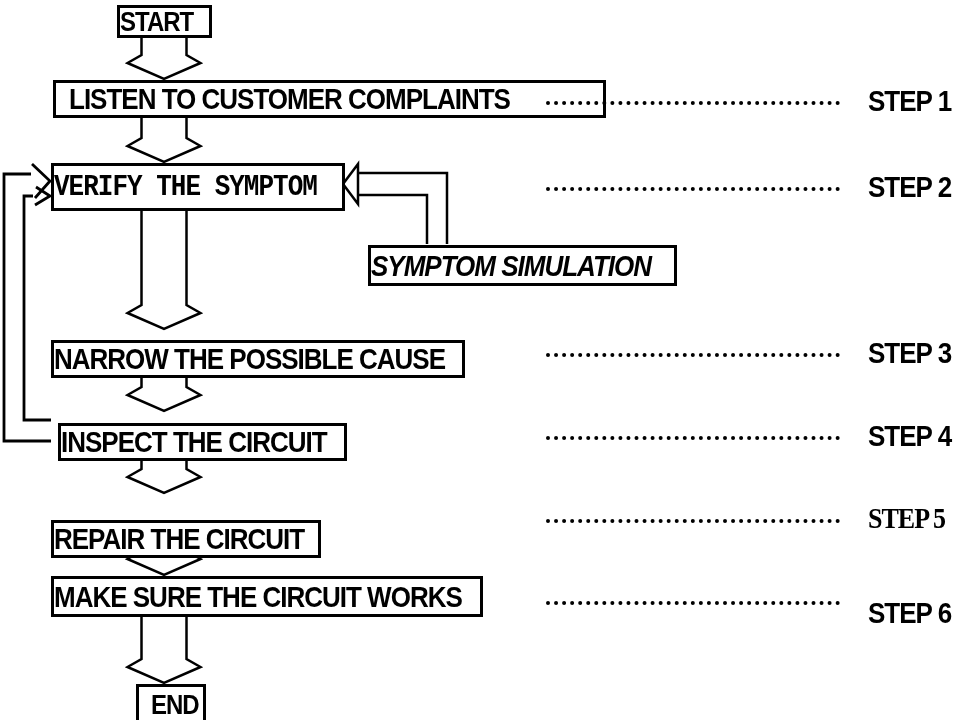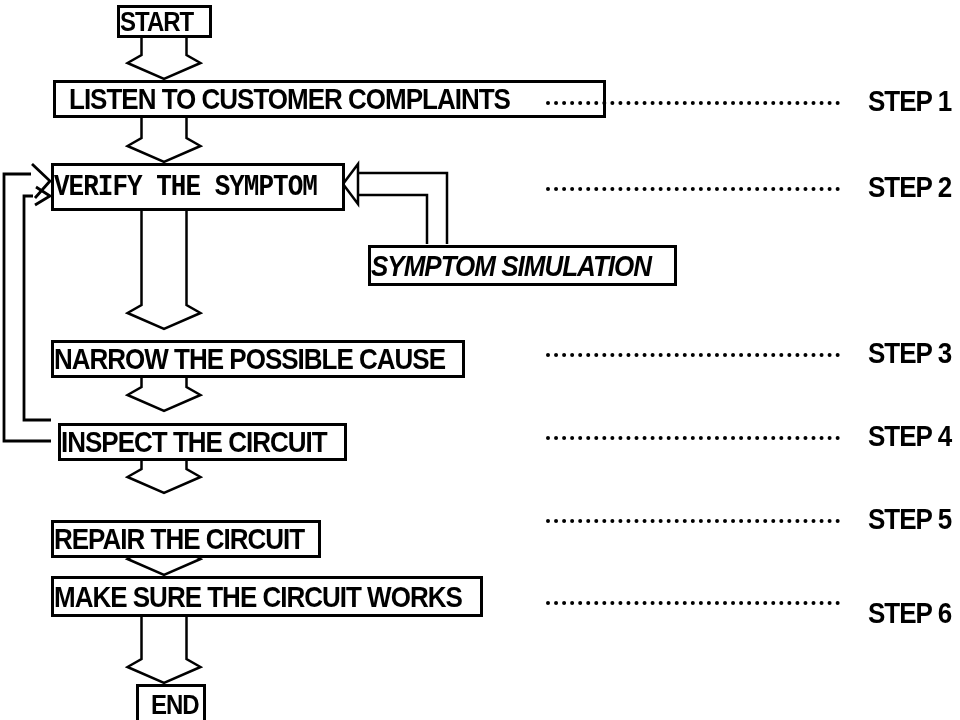--- a/index.html
+++ b/index.html
@@ -34,21 +34,21 @@
   #n-narrow   { left:51px;  top:330px; width:414px; height:38px;margin-top:10px; }
   #n-inspect  { left:58px;  top:411px; width:289px; height:38px;margin-top:12px; }
   #n-repair   { left:51px;  top:494px; width:270px; height:38px;margin-top:26px; }
   #n-makesure { left:51px;  top:576px; width:432px; height:41px; }
   #n-end      { left:136px; top:684px; width:70px;  height:42px;padding-left:12px; }
   
   #lead-1 { top:101px; } #lead-2 { top:187px; } #lead-3 { top:353px; }
   #lead-4 { top:436px; } #lead-5 { top:519px; } #lead-6 { top:601px; }
   
   #step-1 { top:84px; } #step-2 { top:170px; } #step-3 { top:336px; }
-  #step-4 { top:419px; } #step-5 { top:502px; } #step-6 { top:596px; }
+  #step-4 { top:419px; } #step-5 { top:502px;font-family:Liberation Serif, serif; } #step-6 { top:596px; }
 </style>
 </head>
 <body>
 
 <div class="canvas">
 
   <svg class="wires" viewBox="0 0 960 720">
 
     <path d="M141.5,35 L141.5,55 L127.5,63 L164,79 L200.5,63 L186.5,55 L186.5,35" fill="#fff" stroke="#000" stroke-width="2.5"></path>
     <path d="M141.5,116 L141.5,138 L127.5,146 L164,162 L200.5,146 L186.5,138 L186.5,116" fill="#fff" stroke="#000" stroke-width="2.5"></path>

